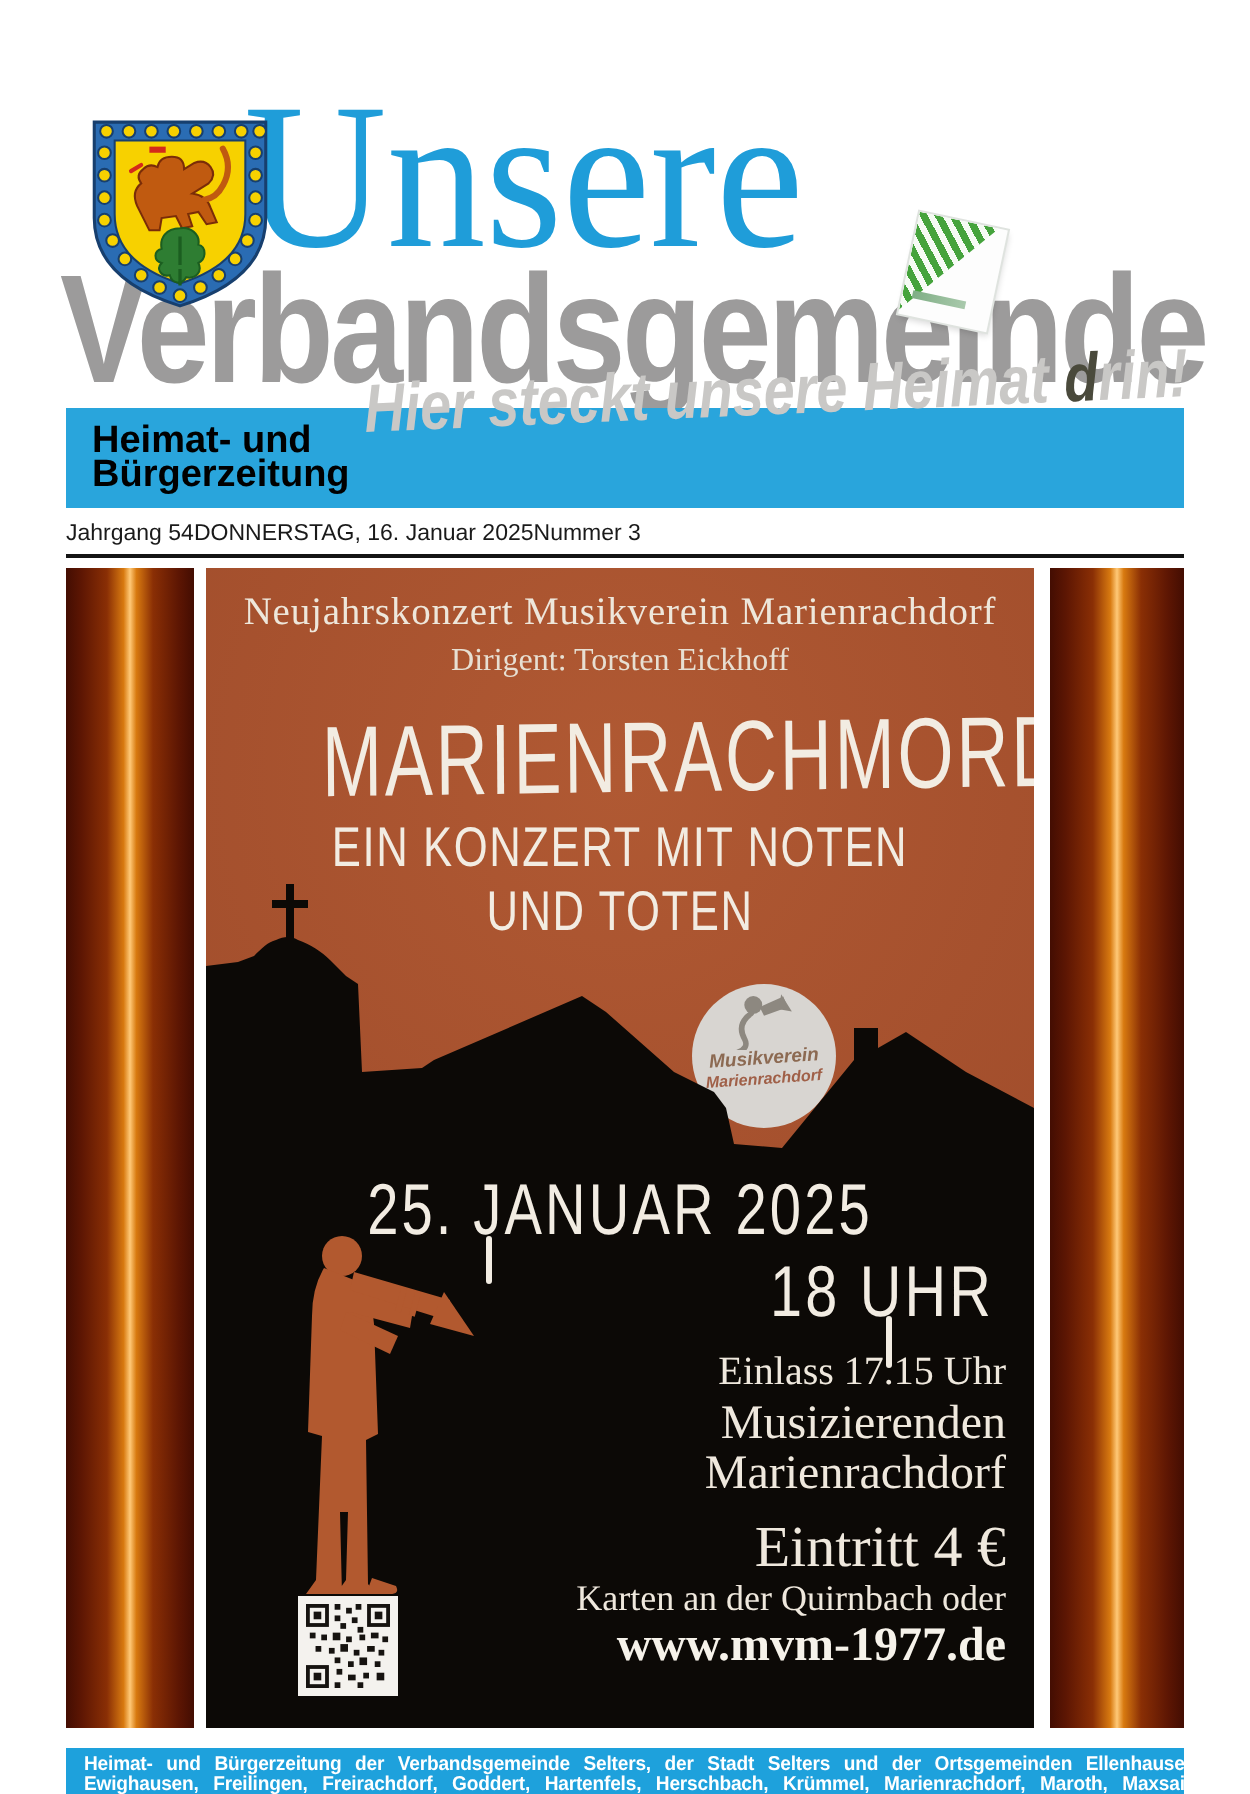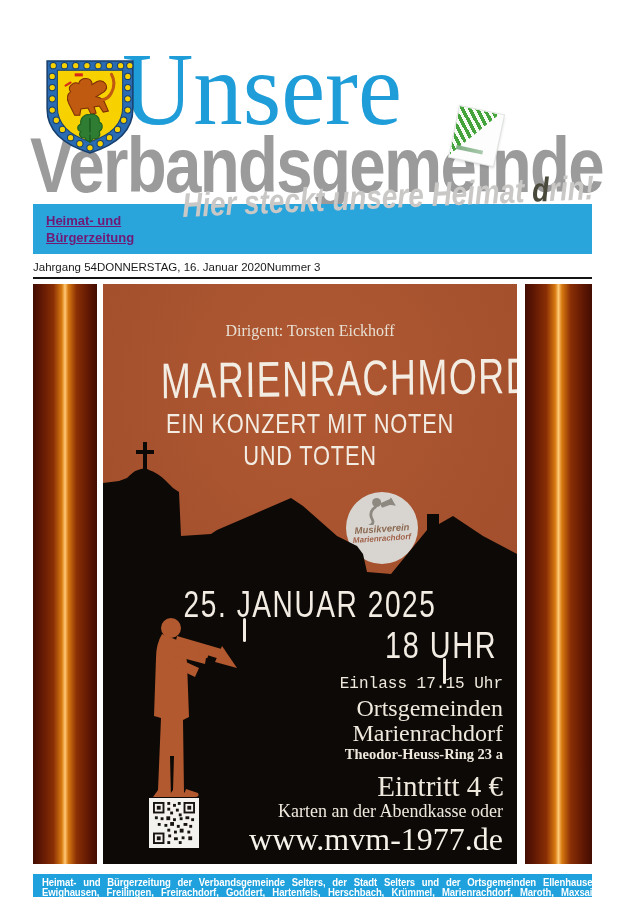--- a/index.html
+++ b/index.html
@@ -17,22 +17,22 @@
   .corner-logo { position:absolute; left:454px; top:76px; width:45px; height:52px;
                  transform:rotate(12deg); background:#fdfdfd;
                  box-shadow:0 0 0 1px #dfe3df, 1px 2px 3px rgba(0,0,0,.15); z-index:4; }
   .corner-logo .stripes { position:absolute; inset:0;
                  background:repeating-linear-gradient(50deg,#45a33c 0 3.5px,#f6fbf4 3.5px 6.5px);
                  clip-path:polygon(0 0,90% 0,0 96%); }
   .corner-logo .wordmark { position:absolute; left:5px; bottom:9px; width:27px; height:4px;
                  background:linear-gradient(90deg,#7fae85,#a9c9ac); }
 
   .band { position:absolute; left:33px; top:170px; width:559px; height:50px; background:#29a5dc; z-index:2; }
-  .band-sub { position:absolute; left:13px; top:8px; font-size:13px; font-weight:bold;
-              color:#701a75; line-height:17px;text-decoration:underline; }
+  .band-sub { position:absolute; left:13px; top:8px; font-size:19px; font-weight:bold;
+              color:#000000; line-height:17px; }
   .slogan { position:absolute; left:183px; top:152px; z-index:3; white-space:nowrap;
             font-size:34px; font-weight:bold; font-style:italic; color:#c9c8c6;
             transform:rotate(-2.5deg) scaleX(.82); transform-origin:left bottom; }
   .slogan .dark { color:#4a4a3c; }
 
   .dateline { position:absolute; left:33px; top:227px; width:559px; display:flex;
               justify-content:flex-start; font-size:11.5px; color:#1a1a1a; z-index:2; }
   .rule { position:absolute; left:33px; top:243px; width:559px; height:2px; background:#141414; }
 
   
@@ -55,26 +55,26 @@
   .p-sub2  { top:156px; font-size:28px; letter-spacing:1px; transform:scaleX(.78); }
   .p-date  { top:300px; left:84px; right:8px; font-size:36px; letter-spacing:2px; transform:scaleX(.78); }
   .p-time  { position:absolute; right:20px; top:341px; z-index:3; font-size:36px; letter-spacing:2px;
              transform:scaleX(.8); transform-origin:right center; }
   .drip { position:absolute; width:3px; background:#f2ece2; border-radius:2px; z-index:3; }
   .drip1 { left:140px; top:334px; height:24px; }
   .drip2 { left:340px; top:374px; height:26px; }
 
   .details { position:absolute; right:14px; top:392px; z-index:3; text-align:right;
              font-family:"Liberation Serif", serif; color:#efe8dd; line-height:1.05; }
-  .d-einlass { font-size:16px;font-family:Liberation Mono, monospace; }
+  .d-einlass { font-size:20px; }
   .d-venue   { font-size:24px; margin-top:3px; }
   .d-addr    { font-size:14.5px; font-weight:bold; margin-top:1px; }
   .d-price   { font-size:29px; margin-top:9px; }
   .d-tix     { font-size:18px; line-height:1.1; }
-  .d-site    { font-size:32px; font-weight:normal; margin-top:1px; color:#f6f2ea; }
+  .d-site    { font-size:24px; font-weight:bold; margin-top:1px; color:#f6f2ea; }
 
   .skyline { position:absolute; inset:0; width:100%; height:100%; z-index:2; }
   .club-logo { position:absolute; left:243px; top:208px; width:72px; height:72px; z-index:1;
                border-radius:50%; background:#d8d5d1; text-align:center; overflow:hidden; }
   .club-logo .fig { margin-top:3px; }
   .club-logo .l1 { font-size:9.5px; font-weight:bold; font-style:italic; color:#8c6a52;
                    transform:rotate(-4deg); margin-top:-6px; }
   .club-logo .l2 { font-size:8px; font-weight:bold; font-style:italic; color:#a06048;
                    transform:rotate(-4deg); }
   .qr { position:absolute; left:46px; top:514px; width:50px; height:50px; z-index:3;
@@ -145,21 +145,21 @@
   <div class="band">
     <div class="band-sub">
       <div>Heimat- und</div>
       <div>Bürgerzeitung</div>
     </div>
   </div>
   <div class="slogan"><span>Hier steckt unsere Heimat </span><span class="dark">d</span><span>rin!</span></div>
 
   <div class="dateline">
     <span>Jahrgang 54</span>
-    <span>DONNERSTAG, 16. Januar 2020</span>
+    <span>DONNERSTAG, 16. Januar 2025</span>
     <span>Nummer 3</span>
   </div>
   <div class="rule"></div>
 
   <div class="glow-bar bar-left"></div>
   <div class="glow-bar bar-right"></div>
 
   <div class="poster">
 
     <div class="club-logo">
@@ -183,37 +183,37 @@
         <path d="M72,358 L104,368 L102,380 L72,372 Z"></path>
         <path d="M70,372 L96,384 L92,393 L67,381 Z"></path>
         <path d="M74,352 L122,366 L120,376 L72,361 Z"></path>
         <path d="M119,362 L134,384 L112,378 Z"></path>
         <rect x="96" y="360" width="3" height="12" transform="rotate(15 97 366)"></rect>
         <rect x="103" y="362" width="3" height="12" transform="rotate(15 104 368)"></rect>
         <path d="M83,505 L95,509 Q97,513 92,513 L80,513 Z"></path>
       </g>
     </svg>
 
+    <div class="txt serif-w kicker">Neujahrskonzert Musikverein Marienrachdorf</div>
     <div class="txt serif-w conductor">Dirigent: Torsten Eickhoff</div>
     <div class="txt marker p-title">MARIENRACHMORD</div>
     <div class="txt marker p-sub1">EIN KONZERT MIT NOTEN</div>
     <div class="txt marker p-sub2">UND TOTEN</div>
 
     <div class="txt marker p-date">25. JANUAR 2025</div>
     <div class="marker p-time">18 UHR</div>
     <div class="drip drip1"></div>
     <div class="drip drip2"></div>
 
     <div class="details">
       <div class="d-einlass">Einlass 17.15 Uhr</div>
-      <div class="d-venue">Ortsgemeinden</div>
+      <div class="d-venue">Musizierenden</div>
       <div class="d-venue" style="margin-top:0;">Marienrachdorf</div>
-      <div class="d-addr">Theodor-Heuss-Ring 23 a</div>
       <div class="d-price">Eintritt 4 €</div>
-      <div class="d-tix">Karten an der Abendkasse oder</div>
+      <div class="d-tix">Karten an der Quirnbach oder</div>
       <div class="d-site">www.mvm-1977.de</div>
     </div>
 
     <div class="qr">
       <svg width="42" height="42" viewBox="0 0 44 44">
         <g fill="#161310">
           <rect x="0" y="0" width="12" height="12"></rect>
             <rect x="32" y="0" width="12" height="12"></rect>
             <rect x="0" y="32" width="12" height="12"></rect>
           <rect x="2" y="2" width="8" height="8" fill="#f4f2ee"></rect>

